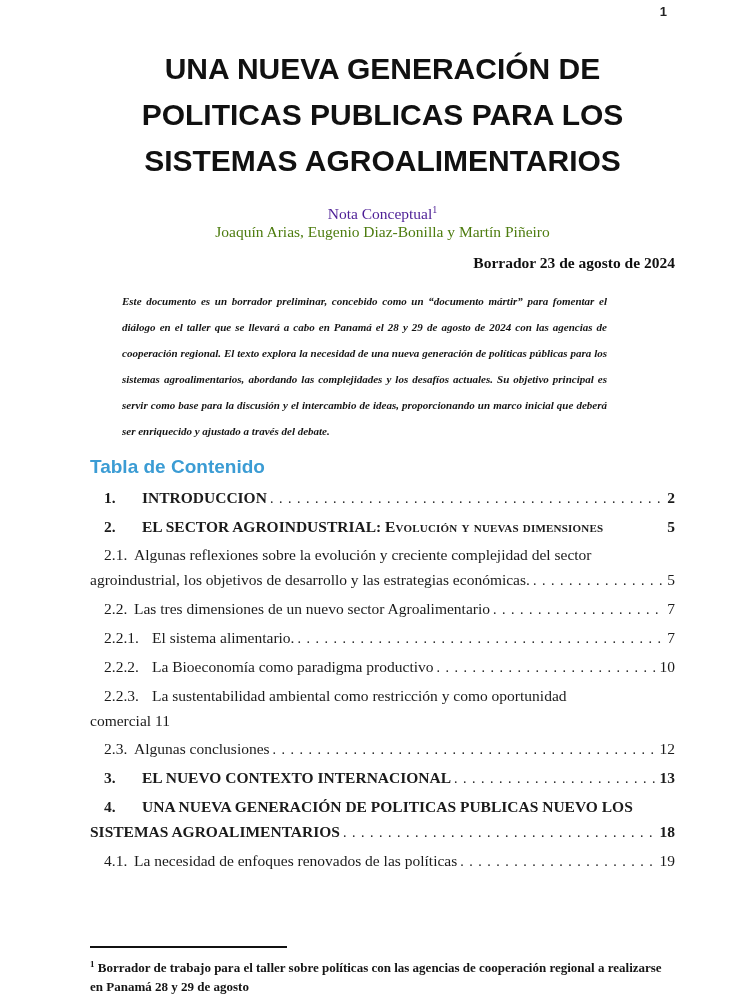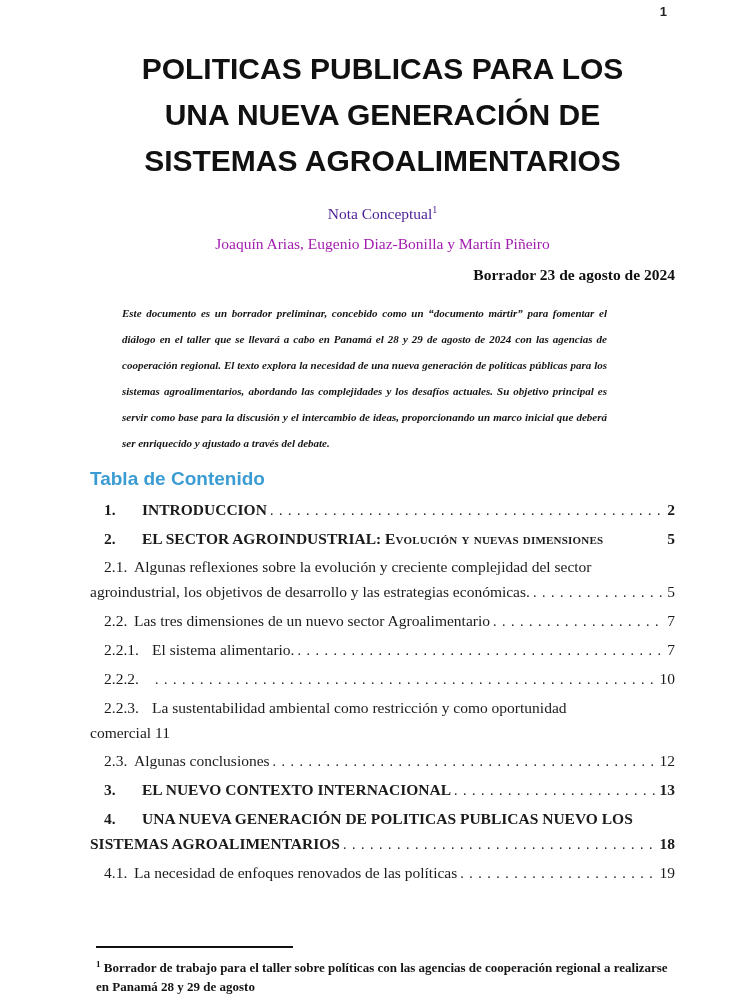--- a/index.html
+++ b/index.html
@@ -19,21 +19,21 @@
     font-family:"Liberation Sans", sans-serif;
     font-weight:bold;font-size:30px;line-height:46px;
     text-align:center;color:#111;letter-spacing:0px;margin-top:2px;
   }
   .doc-title span{display:block;}
   .subtitle{
     text-align:center;font-size:15.5px;margin-top:10px;color:#4c1d95;
   }
   .subtitle sup{font-size:10px;}
   .authors{
-    text-align:center;font-size:15.5px;margin-top:12px;color:#a21caf;
+    text-align:center;font-size:15.5px;color:#4d7c0f;
   }
   .draft-date{
     text-align:right;font-size:15.5px;font-weight:bold;margin-top:13px;color:#111;
   }
   .abstract{
     margin:16px 68px 0 32px;
     font-size:11px;line-height:26px;
     font-weight:bold;font-style:italic;
     text-align:justify;color:#151515;
   }
@@ -56,40 +56,40 @@
     flex:1 1 auto;overflow:hidden;white-space:nowrap;
     margin:0 3px;color:#222;
   }
   .leader::after{
     content:". . . . . . . . . . . . . . . . . . . . . . . . . . . . . . . . . . . . . . . . . . . . . . . . . . . . . . . . . . . . . . . . . . . . . . . . . . . . . . . . . . . . . . . . . . . . . . . . . . . .";
     font-size:14px;letter-spacing:1px;
   }
   .spacer{flex:1 1 auto;}
   .pg{flex:0 0 auto;text-align:right;}
   .footnote{
-    position:absolute;left:96px;right:68px;top:946px;
+    position:absolute;left:90px;right:68px;top:946px;
   }
   .footnote-rule{width:197px;height:2px;background:#111;margin-bottom:7px;}
   .footnote-text{
     font-size:13px;font-weight:bold;line-height:19px;color:#151515;
   }
   .footnote-text sup{font-size:9px;}
 </style>
 </head>
 <body>
 
 <div class="page">
 
   <div class="page-number">1</div>
 
   <div class="content">
 
     <h1 class="doc-title">
+      <span>UNA NUEVA GENERACIÓN DE</span>
       <span>POLITICAS PUBLICAS PARA LOS</span>
-      <span>UNA NUEVA GENERACIÓN DE</span>
       <span>SISTEMAS AGROALIMENTARIOS</span>
     </h1>
 
     <div class="subtitle"><span>Nota Conceptual</span><sup>1</sup></div>
 
     <div class="authors">Joaquín Arias, Eugenio Diaz-Bonilla y Martín Piñeiro</div>
 
     <div class="draft-date">Borrador 23 de agosto de 2024</div>
 
     <p class="abstract">Este documento es un borrador preliminar, concebido como un “documento mártir” para fomentar el diálogo en el taller que se llevará a cabo en Panamá el 28 y 29 de agosto de 2024 con las agencias de cooperación regional. El texto explora la necesidad de una nueva generación de políticas públicas para los sistemas agroalimentarios, abordando las complejidades y los desafíos actuales. Su objetivo principal es servir como base para la discusión y el intercambio de ideas, proporcionando un marco inicial que deberá ser enriquecido y ajustado a través del debate.</p>
@@ -142,20 +142,21 @@
           <span class="num">2.2.1.</span>
           <span class="txt">El sistema alimentario.</span>
           <span class="leader"></span>
           <span class="pg">7</span>
         </div>
       </div>
 
       <div class="toc-row lvl3">
         <div class="toc-line">
           <span class="num">2.2.2.</span>
+          <span class="txt">La Bioeconomía como paradigma productivo</span>
           <span class="leader"></span>
           <span class="pg">10</span>
         </div>
       </div>
 
       <div class="toc-row lvl3">
         <div class="toc-line">
           <span class="num">2.2.3.</span>
           <span class="txt">La sustentabilidad ambiental como restricción y como oportunidad</span>
         </div>

